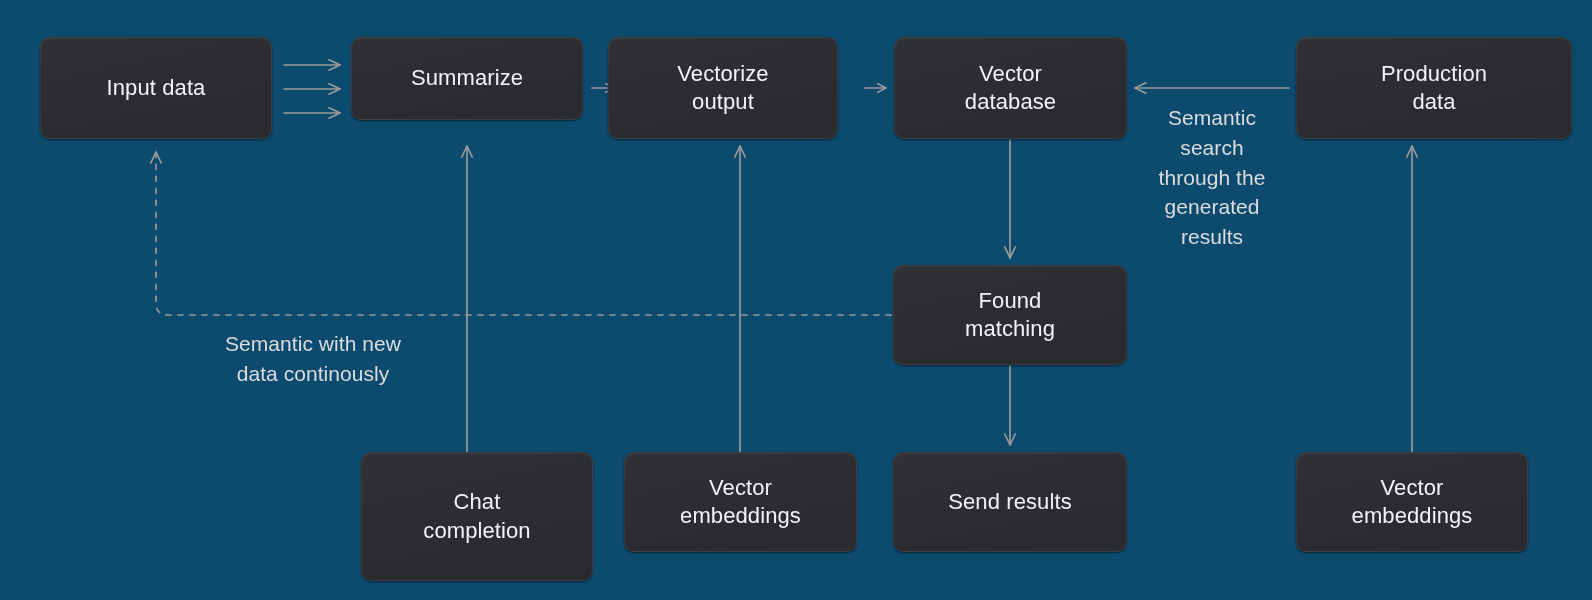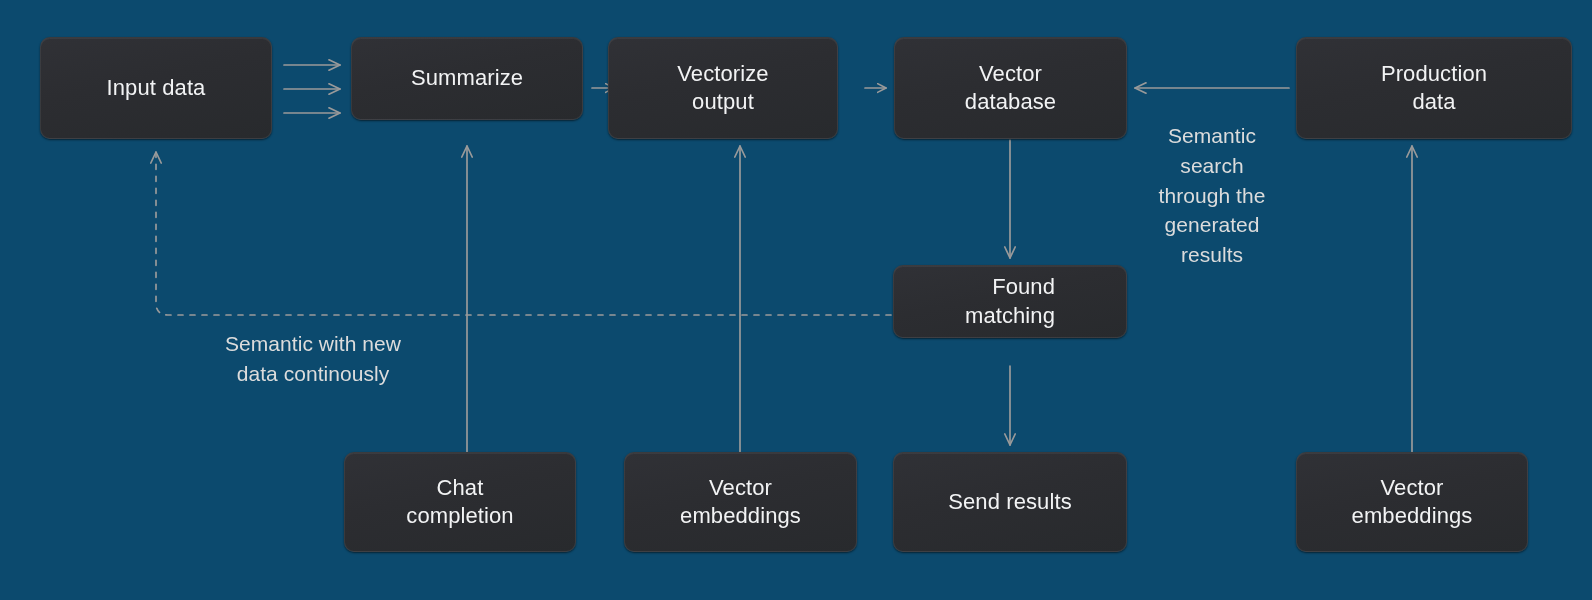--- a/index.html
+++ b/index.html
@@ -118,45 +118,45 @@
   <div class="node" style="left:894px; top:37px; width:233px; height:102px;">
     <span class="node-label">Vector
 database</span>
   </div>
 
   <div class="node" style="left:1296px; top:37px; width:276px; height:102px;">
     <span class="node-label">Production
 data</span>
   </div>
 
-  <div class="node" style="left:893px; top:265px; width:234px; height:73px;text-align:right;">
+  <div class="node" style="left:893px; top:265px; width:234px; height:100px;">
     <span class="node-label">Found
 matching</span>
   </div>
 
-  <div class="node" style="left:344px; top:452px; width:232px; height:100px;">
+  <div class="node" style="left:361px; top:452px; width:232px; height:129px;">
     <span class="node-label">Chat
 completion</span>
   </div>
 
   <div class="node" style="left:624px; top:452px; width:233px; height:100px;">
     <span class="node-label">Vector
 embeddings</span>
   </div>
 
   <div class="node" style="left:893px; top:452px; width:234px; height:100px;">
     <span class="node-label">Send results</span>
   </div>
 
   <div class="node" style="left:1296px; top:452px; width:232px; height:100px;">
     <span class="node-label">Vector
 embeddings</span>
   </div>
 
-  <div class="edge-label" style="left:1132px; top:103px; width:160px;margin-top:18px;">Semantic
+  <div class="edge-label" style="left:1132px; top:103px; width:160px;">Semantic
 search
 through the
 generated
 results</div>
 
   <div class="edge-label" style="left:182px; top:329px; width:262px;">Semantic with new
 data continously</div>
 
 </div>
 

